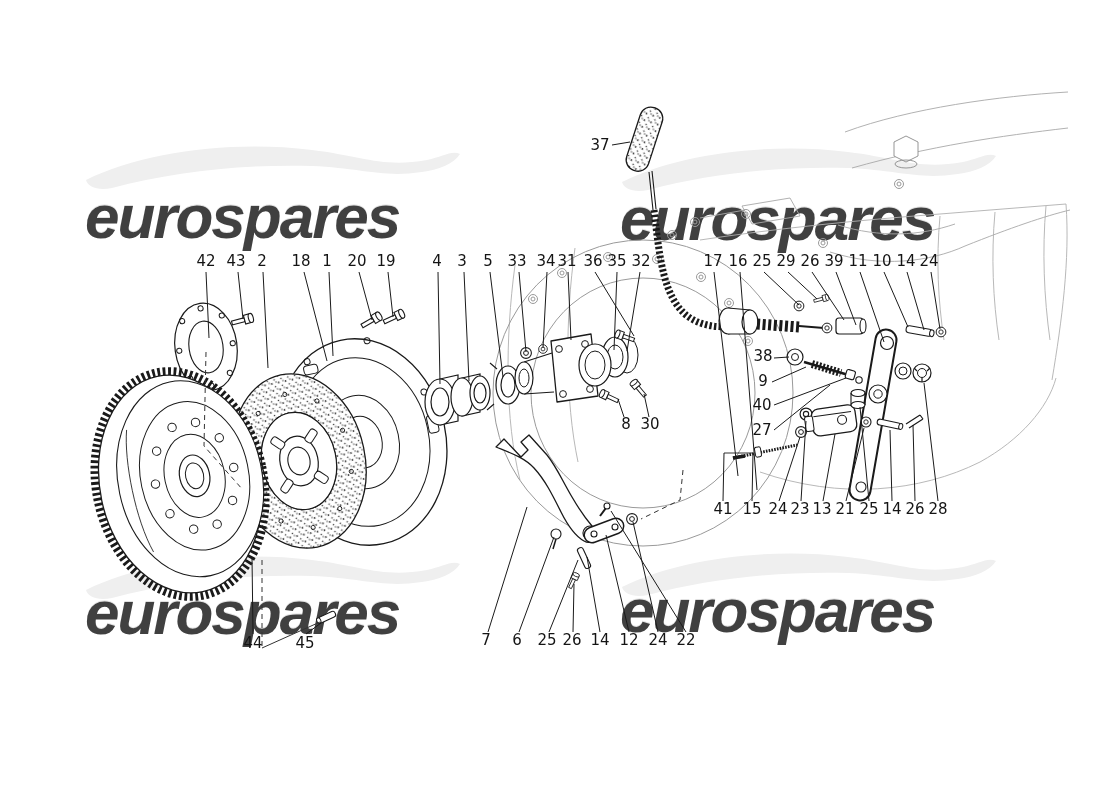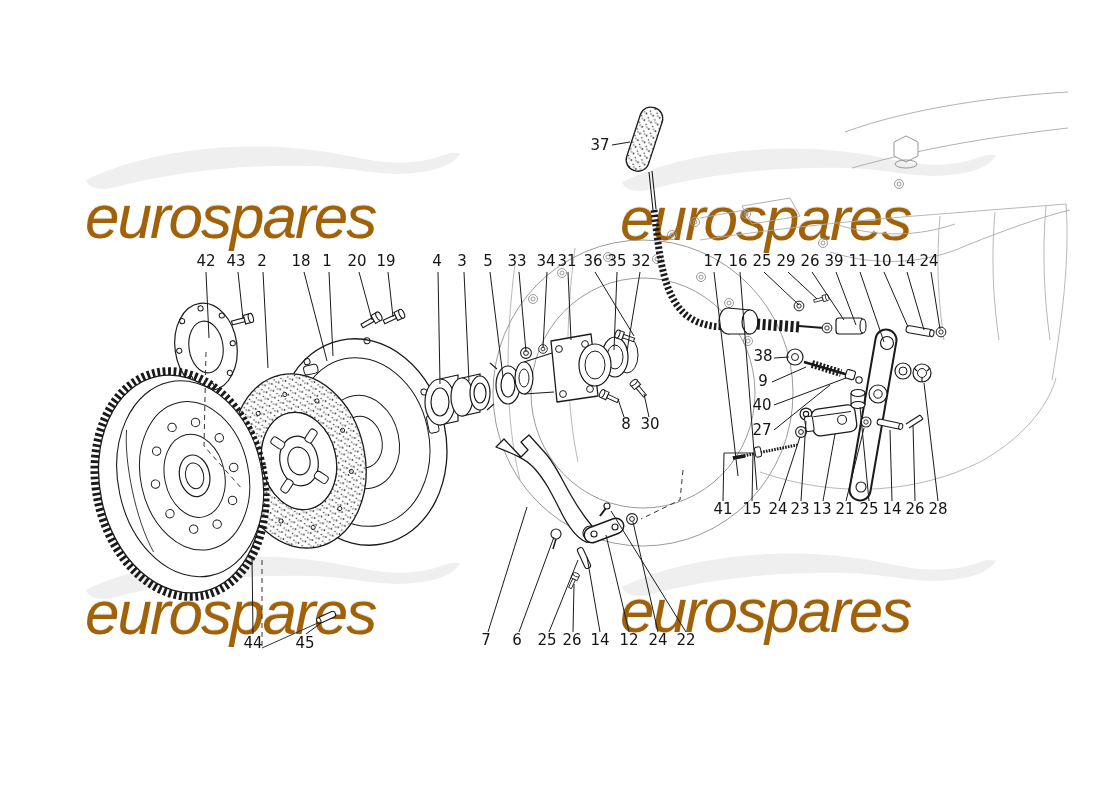--- a/index.html
+++ b/index.html
@@ -1,20 +1,20 @@
 <!DOCTYPE html>
 <html><head>
 <meta charset="utf-8">
 <style>
   html,body{margin:0;padding:0;background:#ffffff;}
   .page{position:relative;width:1100px;height:800px;overflow:hidden;background:#ffffff;
         font-family:"DejaVu Sans","Liberation Sans",sans-serif;}
   .wm{position:absolute;z-index:0;pointer-events:none;user-select:none;}
-  .wm-text{font-family:"Liberation Sans",sans-serif;font-style:italic;font-weight:normal;
-           font-size:62px;letter-spacing:-2px;color:#a16207;line-height:1;
+  .wm-text{font-family:"Liberation Sans",sans-serif;font-style:italic;font-weight:bold;
+           font-size:62px;letter-spacing:-2px;color:#404040;line-height:1;
            text-shadow:0 1px 0 #ffffff,0 -1px 0 #e0e0e0;}
   svg.art{position:absolute;left:0;top:0;z-index:1;}
   .lbl{font-family:"DejaVu Sans","Liberation Sans",sans-serif;}
 </style>
 </head>
 <body>
 
 <div class="page">
 
   <div class="wm" style="left:82px;top:138px;">

